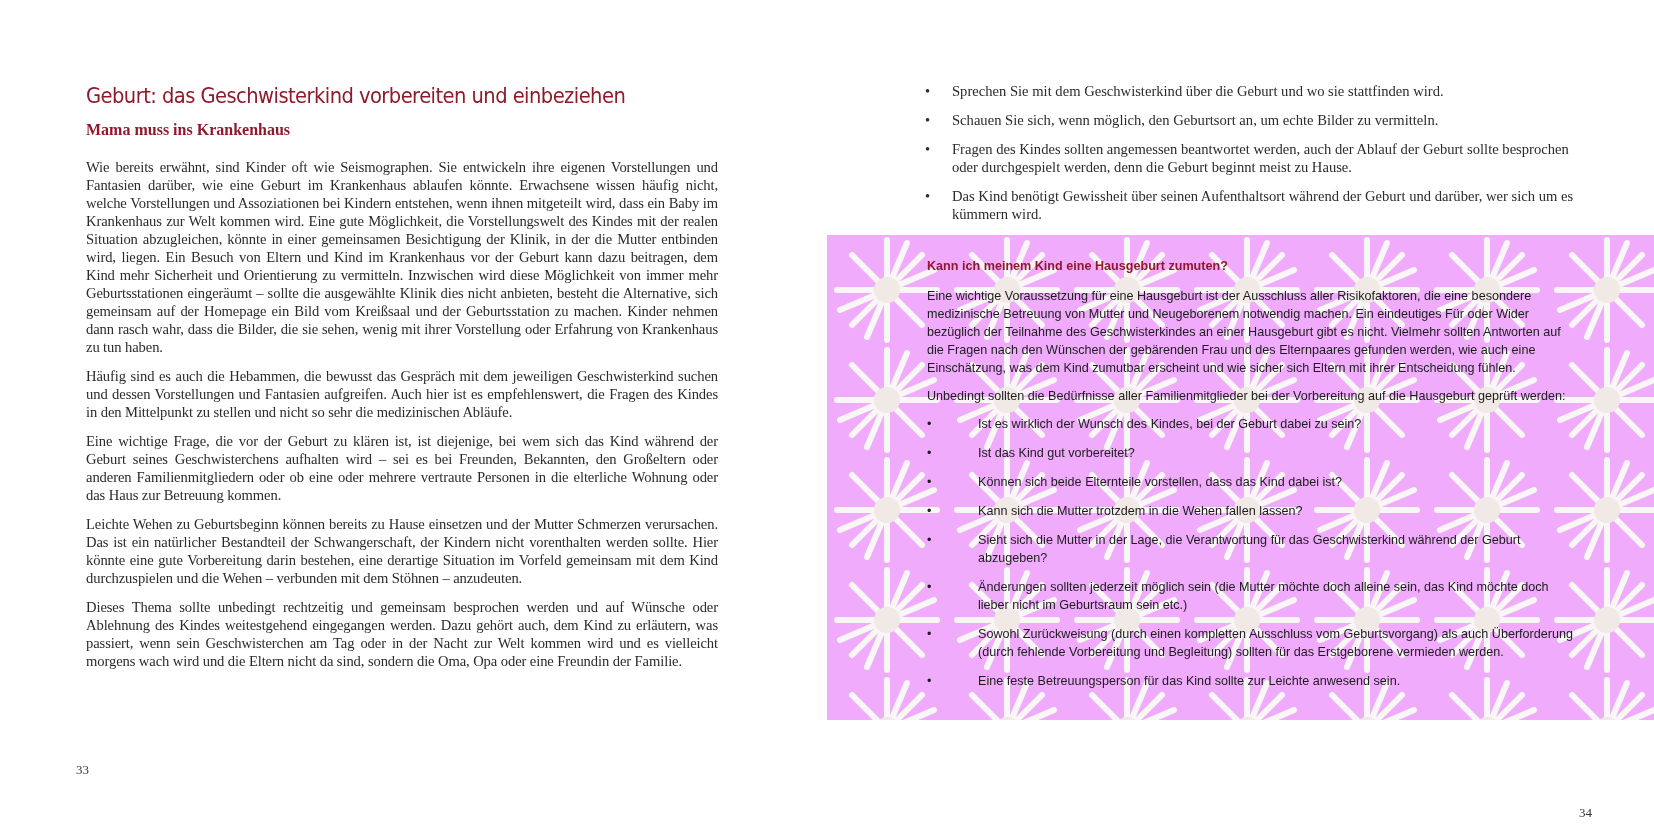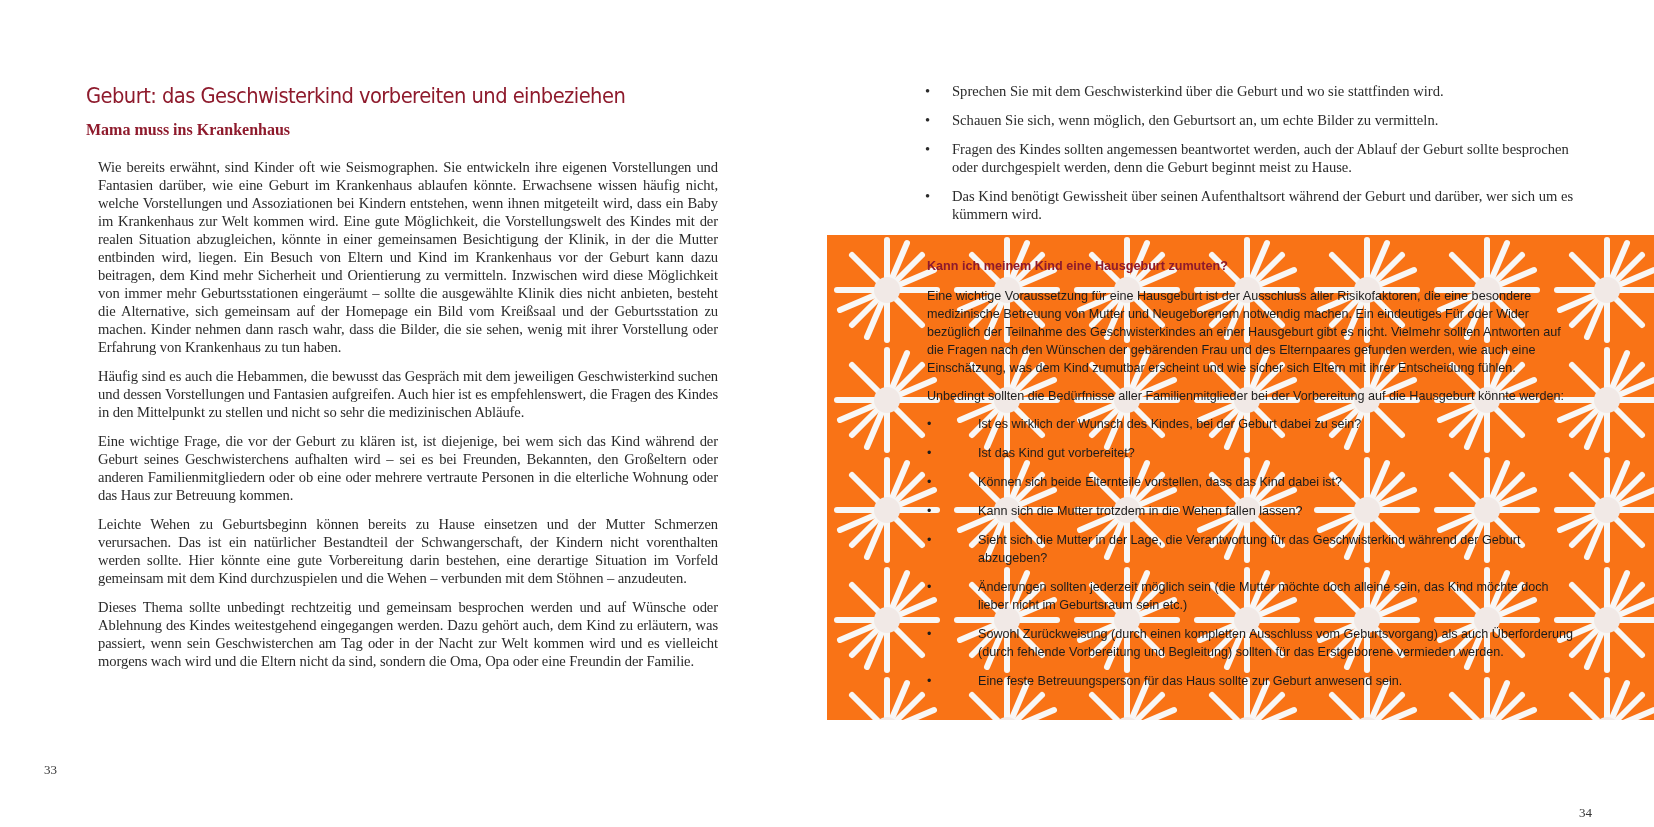--- a/index.html
+++ b/index.html
@@ -21,40 +21,40 @@
   .subtitle {
     position: absolute; left: 86px; top: 121px; margin: 0;
     font-family: "Liberation Serif", serif; font-weight: bold;
     font-size: 16px; color: #8e1a2c;
   }
   .left-body {
     position: absolute; left: 86px; top: 158px; width: 632px;
     font-family: "Liberation Serif", serif; font-size: 14.6px; line-height: 18px;
     color: #2b2b2b; text-align: justify; letter-spacing: -0.1px;
   }
-  .left-body p { margin: 0 0 11px 12px; }
+  .left-body p { margin: 0 0 11px 0; }
 
   .page-number {
     position: absolute; top: 762px; font-family: "Liberation Serif", serif;
     font-size: 13px; color: #333;
   }
-  .pn-left { left: 44px; }
+  .pn-left { left: 76px; }
   .pn-right { left: 752px; margin-top: 43px; }
 
   .bullets-top {
     position: absolute; left: 98px; top: 82px; width: 660px;
     font-family: "Liberation Serif", serif; font-size: 14.6px; line-height: 18px; color: #2b2b2b;
     list-style: none; margin: 0; padding: 0;
   }
   .bullets-top li { position: relative; padding-left: 27px; margin-bottom: 11px; }
   .bullets-top li .dot { position: absolute; left: 0; top: 0; }
 
   .info-box {
     position: absolute; left: 0; top: 235px; width: 827px; height: 485px;
-    background-color: #f97316;
+    background-color: #f0abfc;
     overflow: hidden;
   }
   .info-box svg.pattern { position: absolute; left: 0; top: 0; width: 100%; height: 100%; }
   .info-content {
     position: absolute; left: 100px; top: 22px; width: 650px;
     font-family: "Liberation Sans", sans-serif; font-size: 12.6px; line-height: 18px; color: #1c1c1c;
   }
   .info-title {
     color: #8e1a2c; font-weight: bold; font-size: 12.6px; margin: 0 0 12px 0;
   }
@@ -118,28 +118,28 @@
             <line x1="60" y1="55" x2="13" y2="75"></line>
           </g>
           <circle cx="60" cy="55" r="13" fill="#f1e9e6"></circle>
         </pattern>
       </defs>
       <rect x="0" y="0" width="827" height="485" fill="url(#flowers)"></rect>
     </svg>
     <div class="info-content">
       <div class="info-title">Kann ich meinem Kind eine Hausgeburt zumuten?</div>
       <p>Eine wichtige Voraussetzung für eine Hausgeburt ist der Ausschluss aller Risikofaktoren, die eine besondere medizinische Betreuung von Mutter und Neugeborenem notwendig machen. Ein eindeutiges Für oder Wider bezüglich der Teilnahme des Geschwisterkindes an einer Hausgeburt gibt es nicht. Vielmehr sollten Antworten auf die Fragen nach den Wünschen der gebärenden Frau und des Elternpaares gefunden werden, wie auch eine Einschätzung, was dem Kind zumutbar erscheint und wie sicher sich Eltern mit ihrer Entscheidung fühlen.</p>
-      <p>Unbedingt sollten die Bedürfnisse aller Familienmitglieder bei der Vorbereitung auf die Hausgeburt könnte werden:</p>
+      <p>Unbedingt sollten die Bedürfnisse aller Familienmitglieder bei der Vorbereitung auf die Hausgeburt geprüft werden:</p>
       <ul class="info-list">
         <li><span class="dot">•</span><span>Ist es wirklich der Wunsch des Kindes, bei der Geburt dabei zu sein?</span></li>
         <li><span class="dot">•</span><span>Ist das Kind gut vorbereitet?</span></li>
         <li><span class="dot">•</span><span>Können sich beide Elternteile vorstellen, dass das Kind dabei ist?</span></li>
         <li><span class="dot">•</span><span>Kann sich die Mutter trotzdem in die Wehen fallen lassen?</span></li>
         <li><span class="dot">•</span><span>Sieht sich die Mutter in der Lage, die Verantwortung für das Geschwisterkind während der Geburt abzugeben?</span></li>
         <li><span class="dot">•</span><span>Änderungen sollten jederzeit möglich sein (die Mutter möchte doch alleine sein, das Kind möchte doch lieber nicht im Geburtsraum sein etc.)</span></li>
         <li><span class="dot">•</span><span>Sowohl Zurückweisung (durch einen kompletten Ausschluss vom Geburtsvorgang) als auch Überforderung (durch fehlende Vorbereitung und Begleitung) sollten für das Erstgeborene vermieden werden.</span></li>
-        <li><span class="dot">•</span><span>Eine feste Betreuungsperson für das Haus sollte zur Geburt anwesend sein.</span></li>
+        <li><span class="dot">•</span><span>Eine feste Betreuungsperson für das Kind sollte zur Leichte anwesend sein.</span></li>
       </ul>
     </div>
   </div>
 
   <div class="page-number pn-right">34</div>
 </div>
 
 </body></html>

